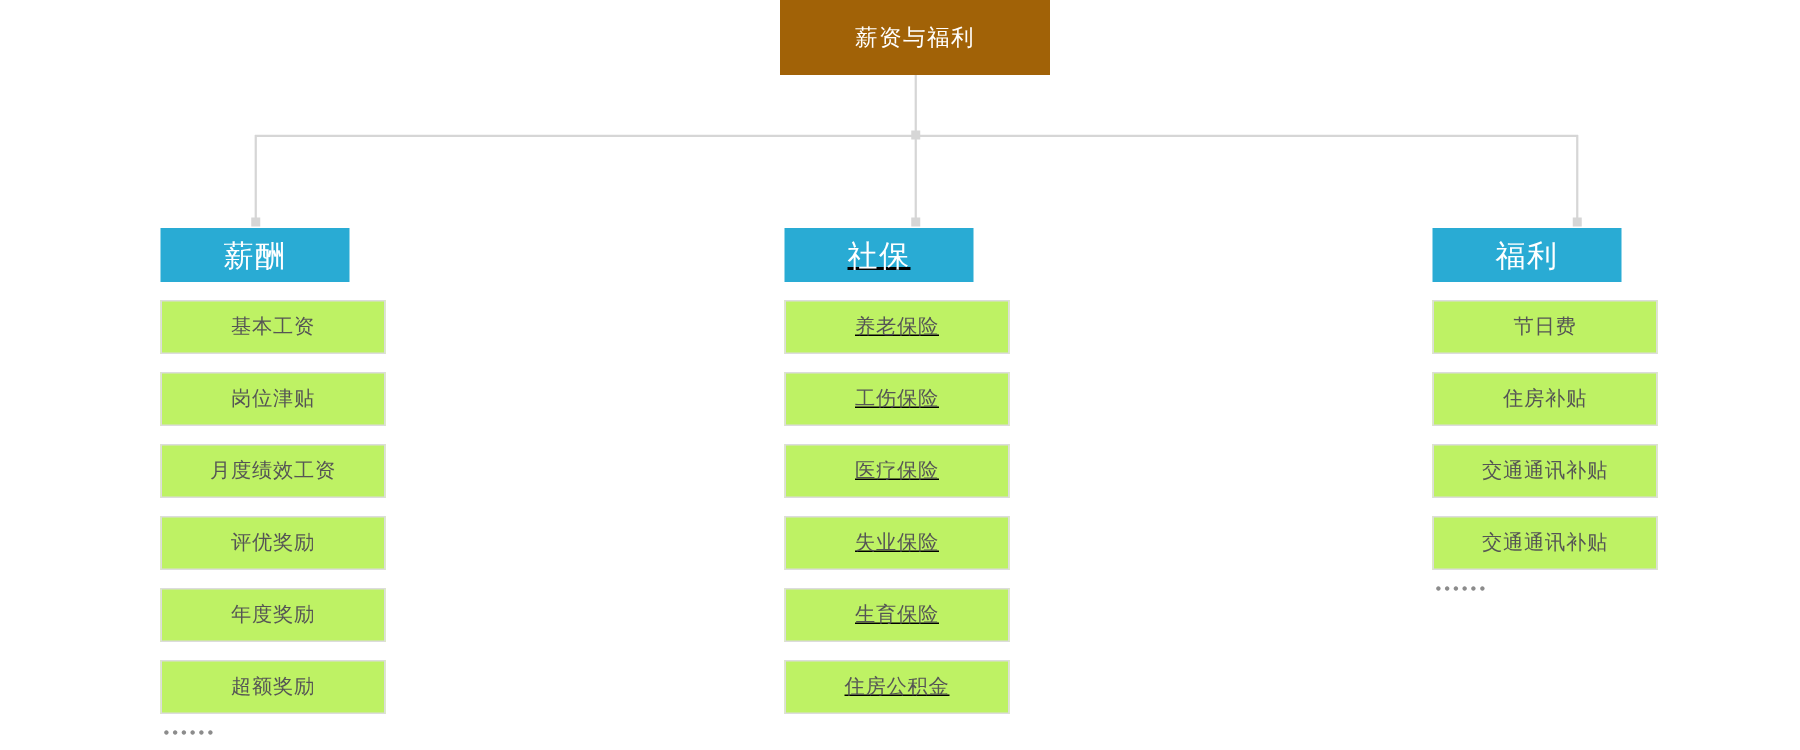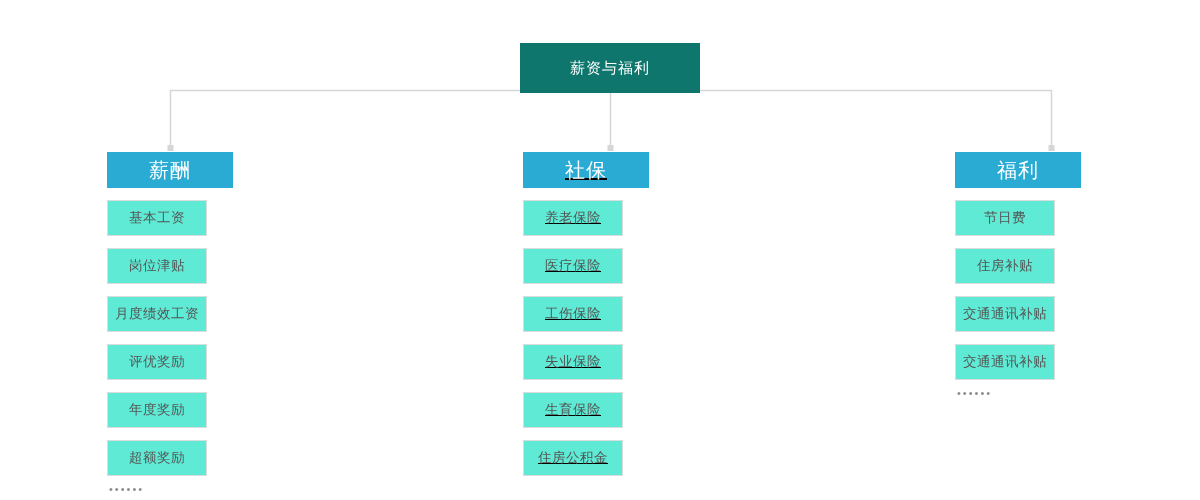--- a/index.html
+++ b/index.html
@@ -31,29 +31,28 @@
     pointer-events: none;
   }
 
   
   .root-node {
     position: absolute;
     left: 520px;
     top: 0px;
     width: 180px;
     height: 50px;
-    background: #0f766e;
+    background: #a16207;
     color: #ffffff;
     font-size: 15px;
     letter-spacing: 1px;
     display: flex;
     align-items: center;
     justify-content: center;
     box-sizing: border-box;
-    margin-top: 43px;
   }
 
   
   .column {
     position: absolute;
     top: 152px;
     width: 126px;
   }
   .col-1 { left: 107px; }
   .col-2 { left: 523px; text-decoration: underline; }
@@ -67,23 +66,23 @@
     font-size: 20px;
     letter-spacing: 1px;
     display: flex;
     align-items: center;
     justify-content: center;
     box-sizing: border-box;
     margin-bottom: 12px;
   }
 
   .leaf-node {
-    width: 100px;
+    width: 150px;
     height: 36px;
-    background: #5eead4;
+    background: #bef264;
     border: 1px solid #dcdcdc;
     color: #555555;
     font-size: 13.5px;
     letter-spacing: 0.5px;
     display: flex;
     align-items: center;
     justify-content: center;
     box-sizing: border-box;
     margin-bottom: 12px;
     white-space: nowrap;
@@ -151,24 +150,24 @@
   </div>
 
   <div class="column col-2">
     <div class="branch-header">
       <span>社保</span>
     </div>
     <div class="leaf-node">
       <span>养老保险</span>
     </div>
     <div class="leaf-node">
-      <span>医疗保险</span>
+      <span>工伤保险</span>
     </div>
     <div class="leaf-node">
-      <span>工伤保险</span>
+      <span>医疗保险</span>
     </div>
     <div class="leaf-node">
       <span>失业保险</span>
     </div>
     <div class="leaf-node">
       <span>生育保险</span>
     </div>
     <div class="leaf-node">
       <span>住房公积金</span>
     </div>

